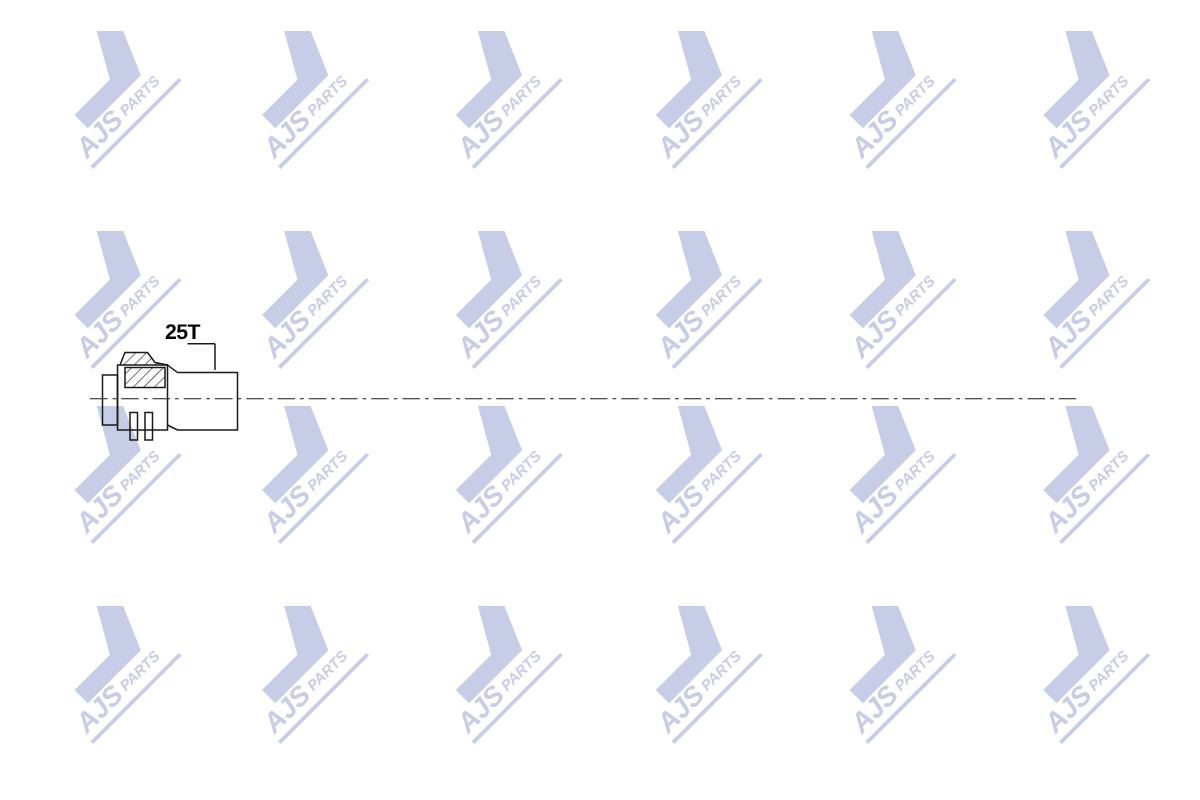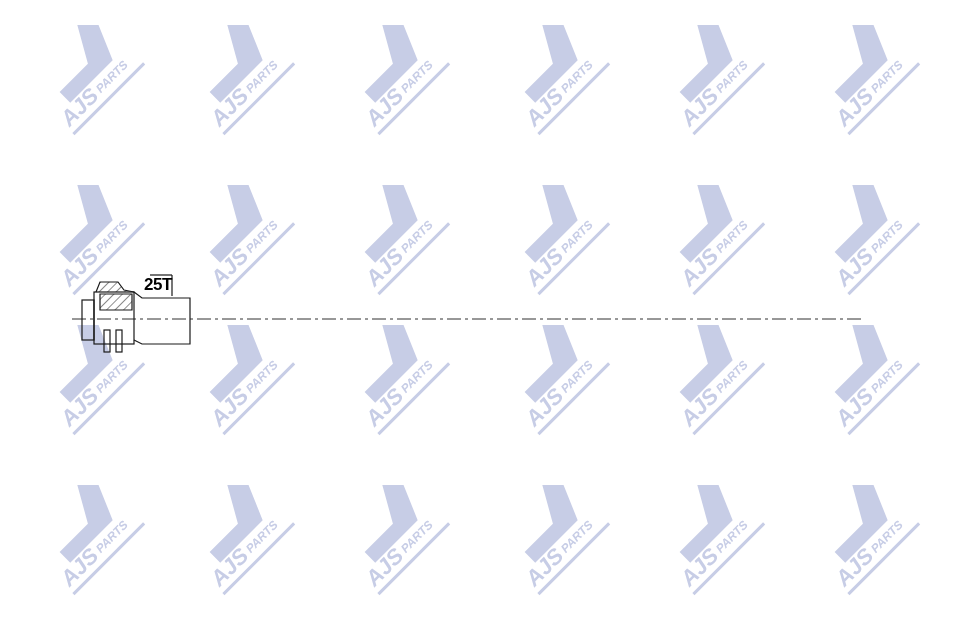--- a/index.html
+++ b/index.html
@@ -229,14 +229,14 @@
       <circle cx="805" cy="262" r="20" fill="#fff">
       <path d="M780 278 L830 278 L830 296 L780 296 Z" fill="url(#hatch)">
       <rect x="782" y="296" width="46" height="44">
       <path d="M780 342 L830 342 L830 375 L780 375 Z" fill="url(#hatch)">
       <path d="M775 380 L835 380 L835 395 L775 395 Z" fill="url(#hatch)">
       <rect x="775" y="395" width="60" height="15">
       <line x1="805" y1="232" x2="805" y2="405" stroke-dasharray="5,3">
     </line></rect></path></path></rect></path></circle></path></path></g>
   
 
-  <div class="label" style="left:144px;top:256px;margin-top:19px;">25T</div>
+  <div class="label" style="left:132px;top:256px;">25T</div>
 </div>
 
 </body></html>

